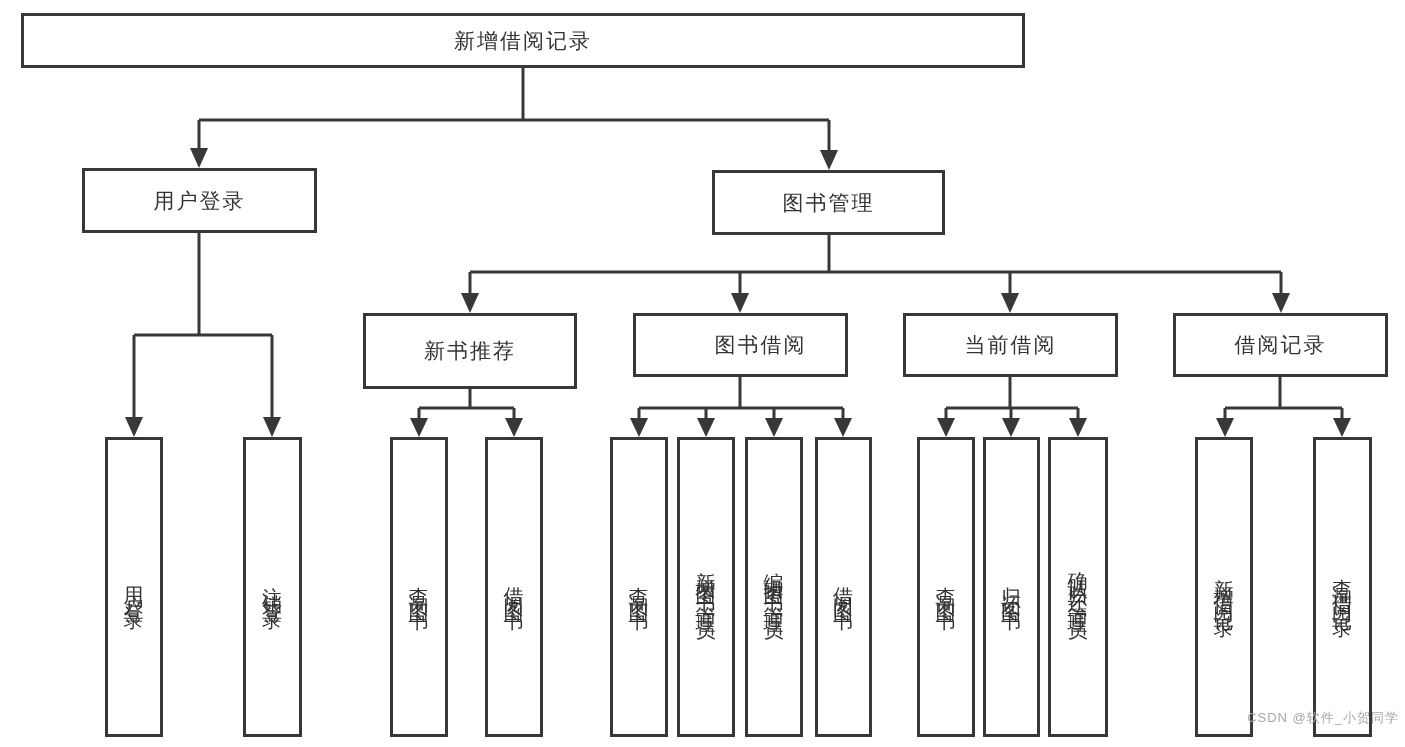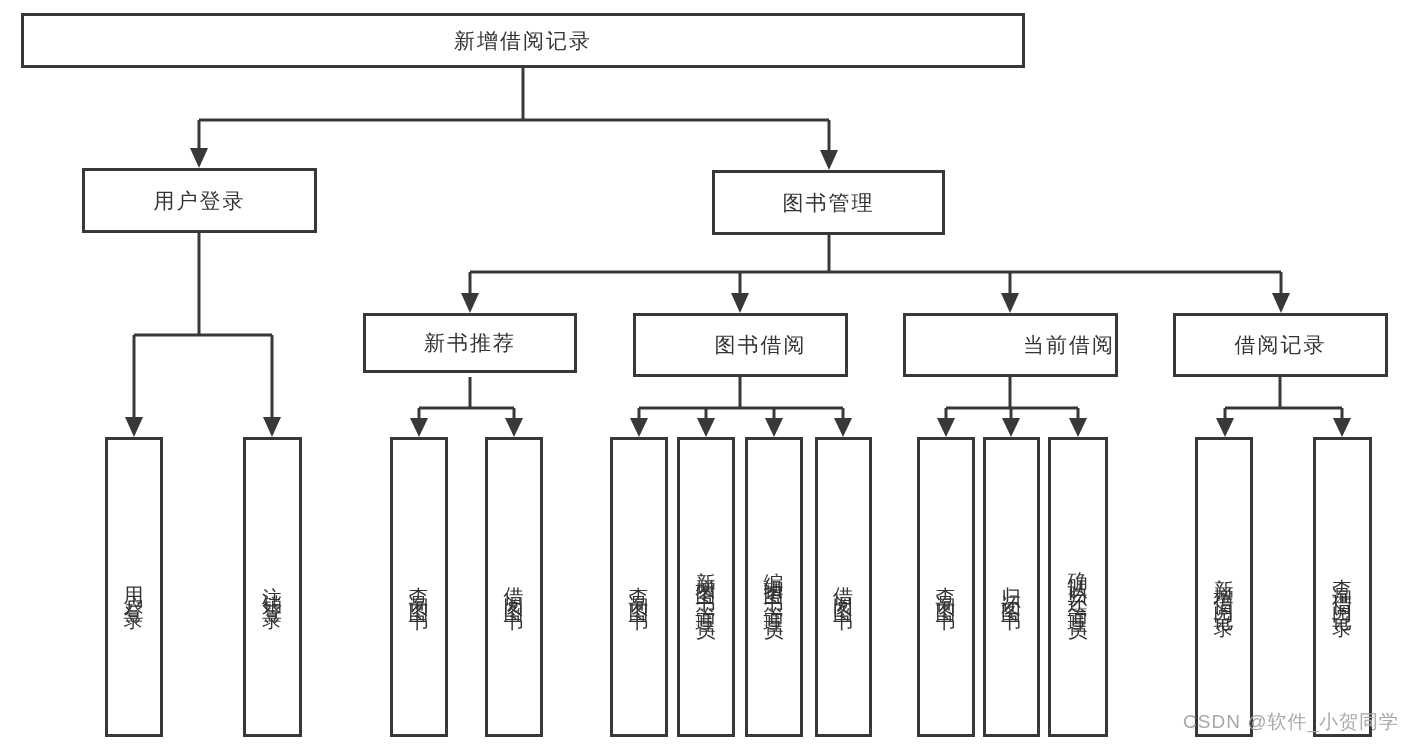--- a/index.html
+++ b/index.html
@@ -38,21 +38,21 @@
     text-orientation: mixed;
     font-size: 20px;
     letter-spacing: 8px;
     line-height: 1;
     text-align: center;
   }
   .watermark {
     position: absolute;
     right: 6px;
     top: 709px;
-    font-size: 19px;
+    font-size: 13px;
     letter-spacing: 1px;
     color: #a8a8a8;
     z-index: 2;
     white-space: nowrap;
   }
 </style>
 </head>
 <body>
 
 <div id="stage">
@@ -130,27 +130,27 @@
     <span>新增借阅记录</span>
   </div>
 
   <div class="node hbox" style="left:82px; top:168px; width:235px; height:65px;">
     <span>用户登录</span>
   </div>
   <div class="node hbox" style="left:712px; top:170px; width:233px; height:65px;">
     <span>图书管理</span>
   </div>
 
-  <div class="node hbox" style="left:363px; top:313px; width:214px; height:60px;">
+  <div class="node hbox" style="left:363px; top:313px; width:214px; height:76px;">
     <span>新书推荐</span>
   </div>
   <div class="node hbox" style="left:633px; top:313px; width:215px; height:64px;padding-left:40px;">
     <span>图书借阅</span>
   </div>
-  <div class="node hbox" style="left:903px; top:313px; width:215px; height:64px;justify-content:flex-end;">
+  <div class="node hbox" style="left:903px; top:313px; width:215px; height:64px;">
     <span>当前借阅</span>
   </div>
   <div class="node hbox" style="left:1173px; top:313px; width:215px; height:64px;">
     <span>借阅记录</span>
   </div>
 
   <div class="node vbox" style="left:105px; top:437px; width:58px; height:300px;">
     <span>用户登录</span>
   </div>
   <div class="node vbox" style="left:243px; top:437px; width:59px; height:300px;">

